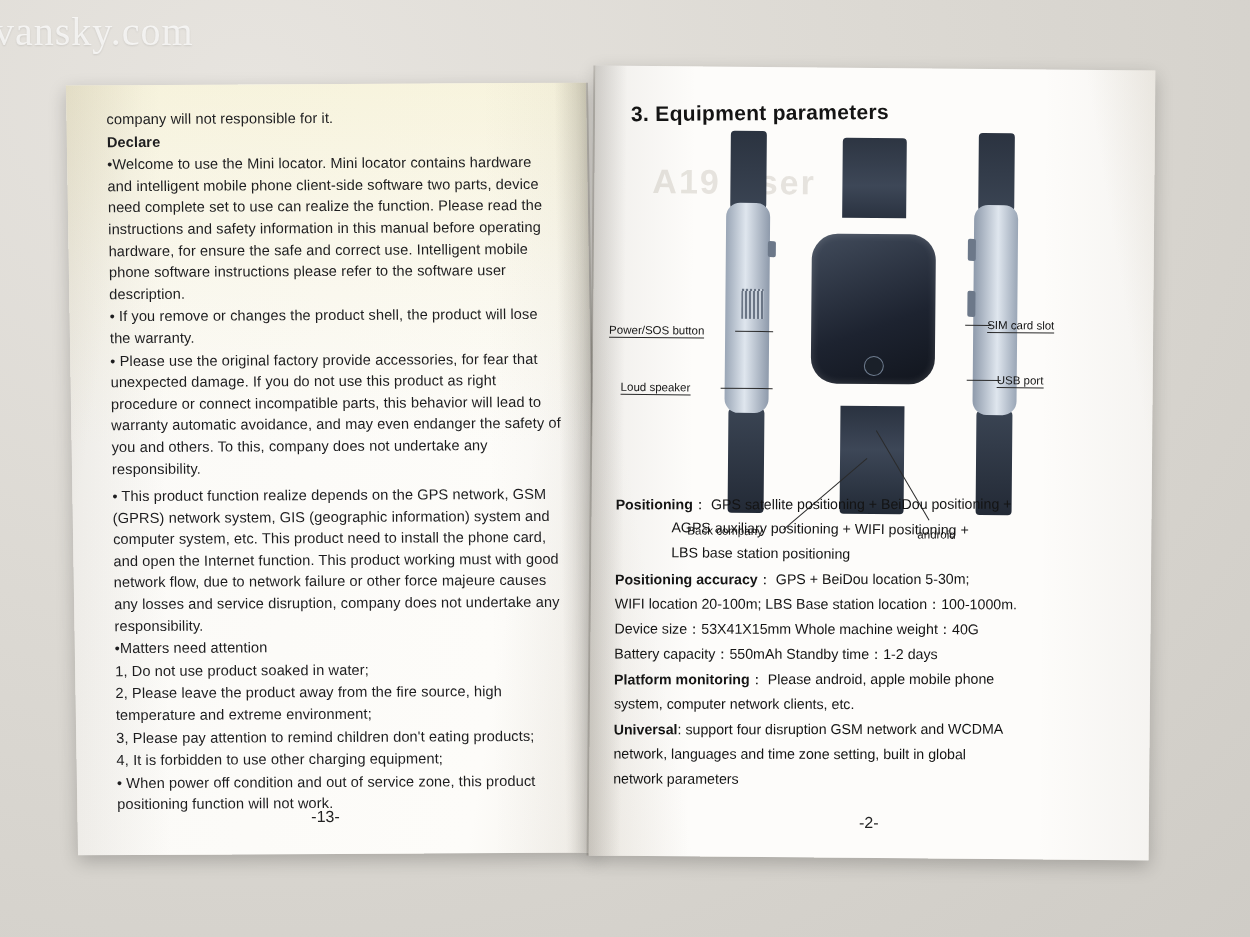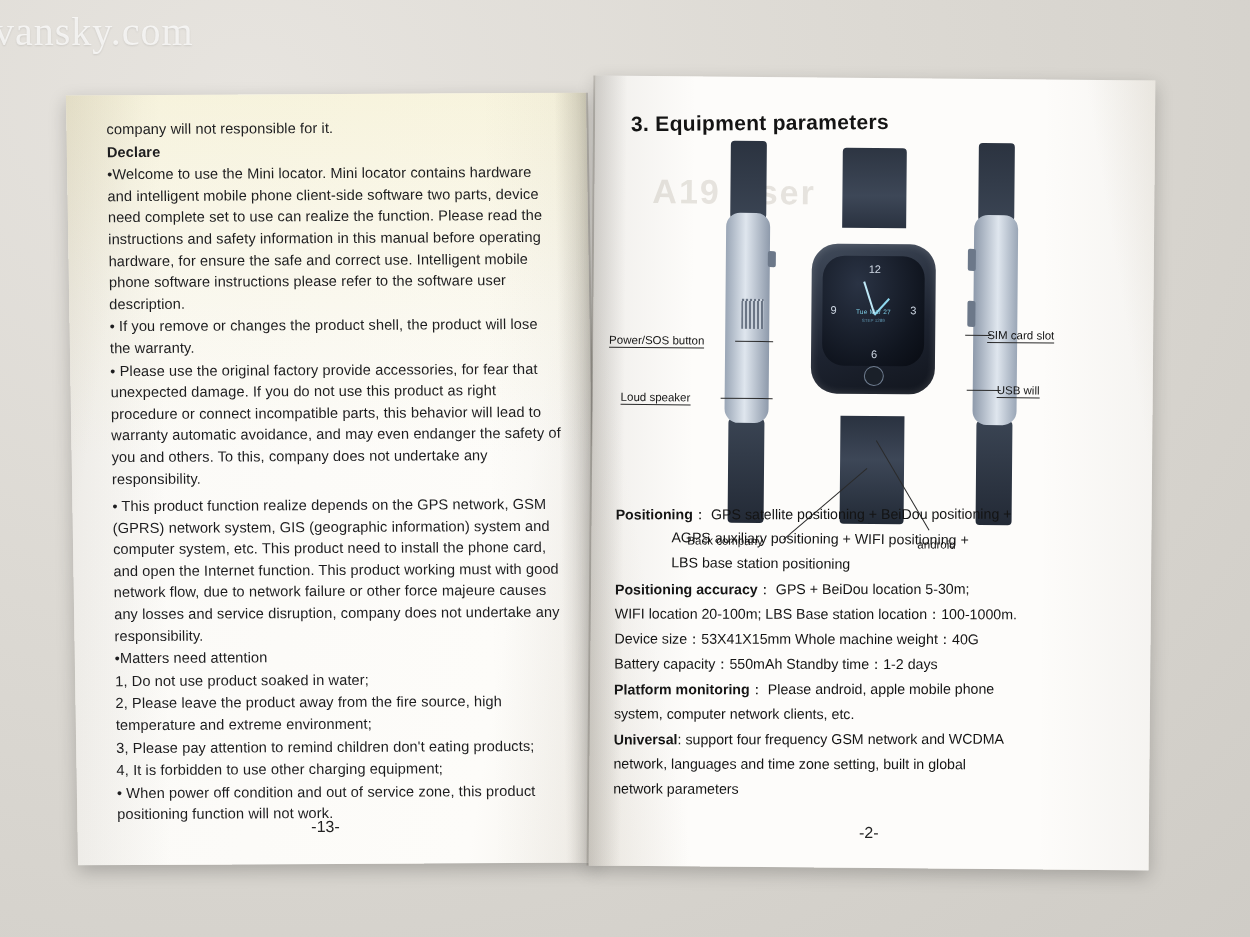--- a/index.html
+++ b/index.html
@@ -21,21 +21,21 @@
     font-family:"Liberation Serif", serif;
     font-size:40px;
     color:rgba(255,255,255,0.72);
     letter-spacing:1px;
     text-shadow:0 1px 2px rgba(0,0,0,0.10);
     user-select:none;
   }
   
   #booklet{
     position:absolute;
-    left:50px;top:78px;
+    left:50px;top:68px;
     width:1110px;height:790px;
   }
   .page{
     position:absolute;
     background:#fbfaf7;
     box-shadow:0 6px 18px rgba(0,0,0,0.22);
   }
   
   #page-left{
     left:22px;top:16px;
@@ -244,51 +244,41 @@
       <div class="band" id="side-left-band-bot"></div>
       <div class="sideview" id="side-left">
         <div id="side-left-btn1"></div>
         <div id="side-left-speaker"></div>
       </div>
 
       <div class="band" id="band-top"></div>
       <div class="band" id="band-bot"></div>
       <div id="watch-center">
         <div id="watch-body">
-          <div id="watch-screen">
-            <div class="dialnum" id="dial12">12</div>
-            <div class="dialnum" id="dial3">3</div>
-            <div class="dialnum" id="dial6">6</div>
-            <div class="dialnum" id="dial9">9</div>
-            <div id="dial-date">Tue Mar 27</div>
-            <div id="dial-sub">STEP 1289</div>
-            <div id="hand-m"></div>
-            <div id="hand-h"></div>
-          </div>
           <div id="home-btn"></div>
         </div>
       </div>
 
       <div class="band" id="side-right-band-top"></div>
       <div class="band" id="side-right-band-bot"></div>
       <div class="sideview" id="side-right">
         <div id="side-right-slot"></div>
         <div id="side-right-usb"></div>
       </div>
 
       <div class="callout underline" style="left:0px;top:188px;">Power/SOS button</div>
       <div class="callout-line" style="left:126px;top:194px;width:38px;"></div>
 
       <div class="callout underline" style="left:12px;top:245px;">Loud speaker</div>
       <div class="callout-line" style="left:112px;top:251px;width:52px;"></div>
 
       <div class="callout underline" style="left:378px;top:180px;">SIM card slot</div>
       <div class="callout-line" style="left:356px;top:186px;width:26px;"></div>
 
-      <div class="callout underline" style="left:388px;top:235px;">USB will</div>
+      <div class="callout underline" style="left:388px;top:235px;">USB port</div>
       <div class="callout-line" style="left:358px;top:241px;width:34px;"></div>
 
       <div class="callout" style="left:80px;top:388px;">Back company</div>
       <div class="callout-line" style="left:176px;top:392px;width:110px;transform:rotate(-41deg);"></div>
 
       <div class="callout" style="left:310px;top:390px;">android</div>
       <div class="callout-line" style="left:268px;top:292px;width:104px;transform:rotate(59deg);"></div>
     </div>
 
     <div id="specs">
@@ -313,21 +303,21 @@
       <div class="row r2">
         <span>Battery capacity：550mAh        Standby time：1-2  days</span>
       </div>
       <div class="row r1">
         <b>Platform  monitoring</b><span>：</span> <span>Please  android,   apple  mobile  phone</span>
       </div>
       <div class="row r2">
         <span>system,  computer  network  clients,  etc.</span>
       </div>
       <div class="row r1">
-        <b>Universal</b><span>:</span><span> support  four  frequency  GSM  network  and  WCDMA</span>
+        <b>Universal</b><span>:</span><span> support  four  disruption  GSM  network  and  WCDMA</span>
       </div>
       <div class="row r2">
         <span>network,  languages  and  time  zone  setting,  built  in  global</span>
       </div>
       <div class="row r2">
         <span>network  parameters</span>
       </div>
     </div>
 
     <div class="pagenum">-2-</div>

